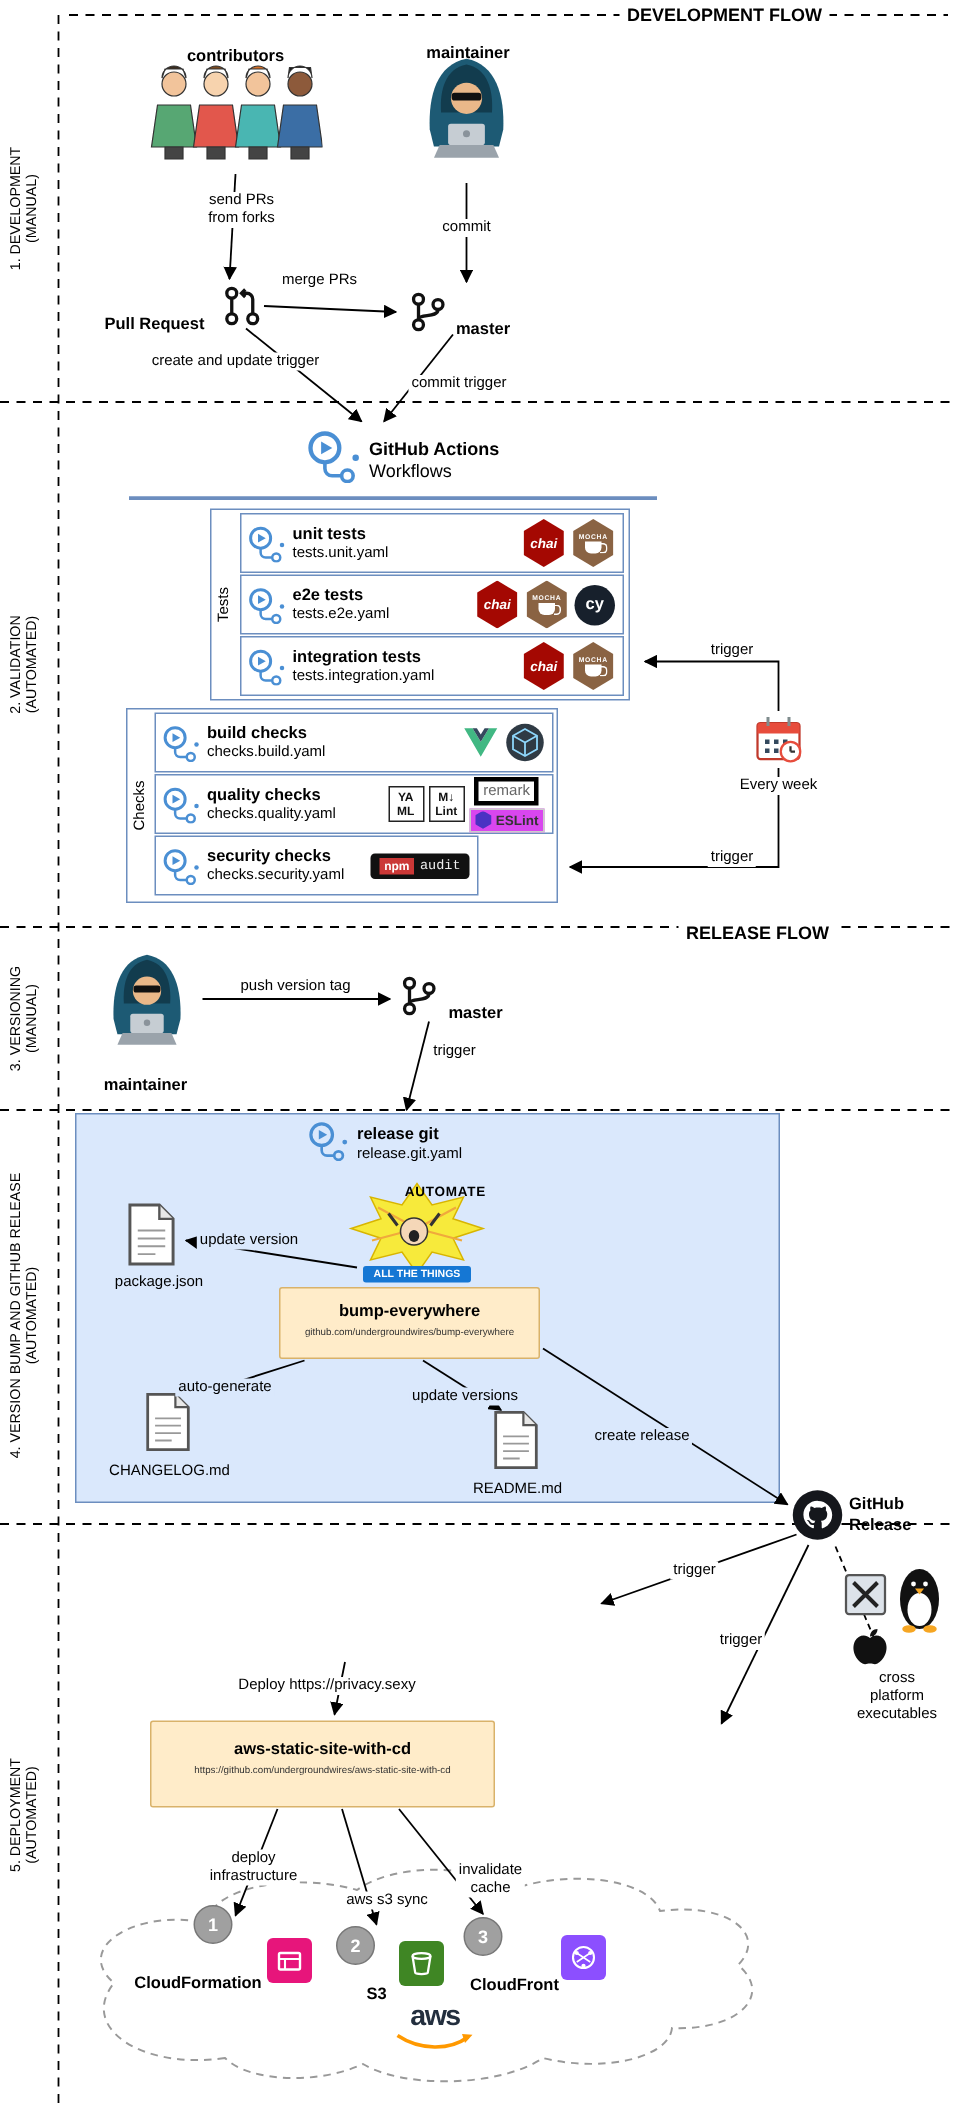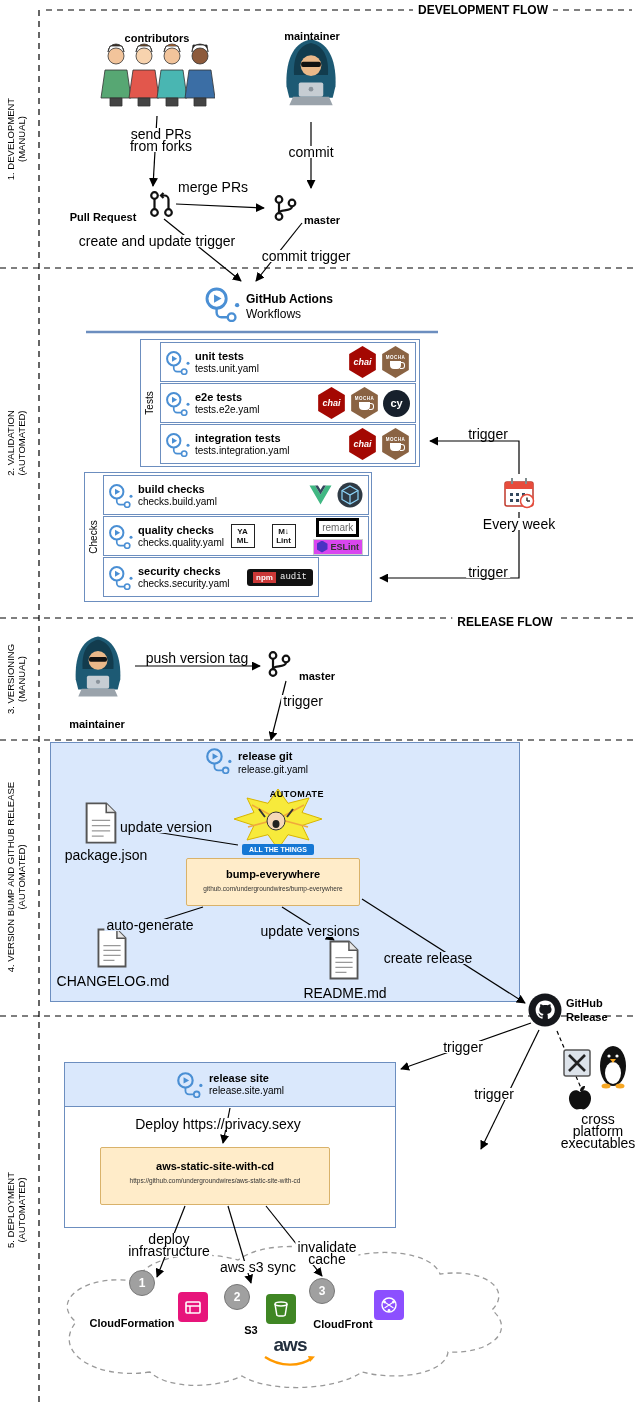--- a/index.html
+++ b/index.html
@@ -3,21 +3,21 @@
 <meta charset="utf-8">
 <style>
   * { margin:0; padding:0; box-sizing:border-box; }
   body { font-family:"Liberation Sans","DejaVu Sans",sans-serif; background:#fff; }
   .canvas { position:relative; width:636px; height:1407px; background:#fff; overflow:hidden; }
   .wires { position:absolute; left:0; top:0; z-index:2; pointer-events:none; }
   .box { position:absolute; border:1px solid var(--blue_border,#6c8ebf); background:#fff; z-index:1; }
   .bluefill { background:var(--blue_fill,#dae8fc); }
   .yellowbox { position:absolute; background:var(--yellow_fill,#ffecc9); border:1px solid var(--yellow_border,#d9b26a); border-radius:2px; z-index:3; text-align:center; }
   .abs { position:absolute; z-index:3; }
-  .elabel { position:absolute; z-index:4; font-size:14px; line-height:12px; background:#fff; padding:0 2px; white-space:pre-line; text-align:center; transform:translate(-50%,-50%); }
+  .elabel { position:absolute; z-index:4; font-size:10px; line-height:12px; background:#fff; padding:0 2px; white-space:pre-line; text-align:center; transform:translate(-50%,-50%); }
   .onblue { background:var(--blue_fill,#dae8fc); }
   .nobg { background:transparent; }
   .blabel { position:absolute; z-index:4; font-weight:bold; font-size:11px; line-height:13px; white-space:pre-line; text-align:center; transform:translate(-50%,-50%);margin-top:12px; }
   .tl { position:absolute; z-index:4; white-space:pre-line; }
   .flowtitle { position:absolute; z-index:4; font-weight:bold; font-size:12px; background:#fff; padding:0 5px; transform:translate(-50%,-50%); }
   .rot { position:absolute; display:flex; align-items:center; justify-content:center; transform:rotate(-90deg); font-size:9.5px; line-height:11px; text-align:center; z-index:3; white-space:pre-line; color:#000; }
   .wfrow { position:absolute; display:flex; align-items:center; gap:5px; background:#fff; border:1px solid var(--blue_border,#6c8ebf); padding:0 5px 0 4px; z-index:3; }
   .wfname { font-weight:bold; font-size:11px; line-height:13px; }
   .wffile { font-size:10px; line-height:12px; }
   .icons { margin-left:auto; display:flex; align-items:center; gap:4px; }
@@ -282,21 +282,21 @@
     </div>
   </div>
   <div class="wfrow" style="left:103px;top:516px;width:266px;height:40px;">
     <svg viewBox="0 0 30 30" width="25" height="25">
         <use href="#gha-sym"></use>
       </svg>
     <div>
       <div class="wfname">quality checks</div>
       <div class="wffile">checks.quality.yaml</div>
     </div>
-    <div class="icons" style="gap:17px;">
+    <div class="icons" style="gap:3px;">
       <div class="sqicon">
         <span>YA</span>
         <span>ML</span>
       </div>
       <div class="sqicon">
         <span>M↓</span>
         <span>Lint</span>
       </div>
       <div class="stack">
         <div class="remark">remark</div>
@@ -401,31 +401,20 @@
   <svg class="abs" style="left:528px;top:993px;" width="34" height="34" viewBox="0 0 34 34">
     <circle cx="17" cy="17" r="16.5" fill="#15171c"></circle>
     <path d="M17 7.5 c-5.2 0 -9.4 4.2 -9.4 9.4 0 4.2 2.7 7.7 6.4 8.9 0.5 0.1 0.6 -0.2 0.6 -0.5 v-1.7 c-2.6 0.6 -3.1 -1.2 -3.1 -1.2 -0.4 -1.1 -1 -1.4 -1 -1.4 -0.9 -0.6 0.1 -0.6 0.1 -0.6 1 0.1 1.5 1 1.5 1 0.9 1.5 2.3 1.1 2.9 0.8 0.1 -0.6 0.3 -1.1 0.6 -1.3 -2.1 -0.2 -4.3 -1 -4.3 -4.6 0 -1 0.4 -1.9 1 -2.5 -0.1 -0.3 -0.4 -1.2 0.1 -2.5 0 0 0.8 -0.3 2.6 1 0.8 -0.2 1.6 -0.3 2.4 -0.3 0.8 0 1.6 0.1 2.4 0.3 1.8 -1.2 2.6 -1 2.6 -1 0.5 1.3 0.2 2.2 0.1 2.5 0.6 0.7 1 1.5 1 2.5 0 3.6 -2.2 4.4 -4.3 4.6 0.3 0.3 0.6 0.9 0.6 1.8 v2.7 c0 0.3 0.2 0.6 0.6 0.5 3.7 -1.2 6.4 -4.7 6.4 -8.9 0 -5.2 -4.2 -9.4 -9.4 -9.4 z" fill="#fff"></path>
   </svg>
   <div class="tl" style="left:566px;top:996px;font-weight:bold;font-size:11px;line-height:14px;">GitHub
 Release</div>
 
   <div class="elabel" style="left:463px;top:1047px;">trigger</div>
   <div class="elabel" style="left:494px;top:1094px;">trigger</div>
 
-  <div class="box" style="left:64px;top:1062px;width:332px;height:166px;">
-    <div class="bluefill hdr" style="position:absolute;left:0;top:0;right:0;height:44px;border-bottom:1px solid var(--blue_border,#6c8ebf);justify-content:center;">
-      <svg width="27" height="27" viewBox="0 0 30 30">
-          <use href="#gha-sym"></use>
-        </svg>
-      <div>
-        <div class="wfname">release site</div>
-        <div class="wffile">release.site.yaml</div>
-      </div>
-    </div>
-  </div>
   <div class="elabel" style="left:218px;top:1124px;">Deploy https://privacy.sexy</div>
   <div class="yellowbox" style="left:100px;top:1147px;width:230px;height:58px;">
     <div class="bumptitle" style="margin-top:12px;">aws-static-site-with-cd</div>
     <div class="bumpurl">https://github.com/undergroundwires/aws-static-site-with-cd</div>
   </div>
 
 
   <svg class="abs" style="left:560px;top:1044px;" width="76" height="72" viewBox="0 0 76 72">
     <rect x="4" y="6" width="26" height="26" rx="2" fill="#dde3ea" stroke="#555" stroke-width="1.5"></rect>
     <path d="M9 11 L25 27 M25 11 L9 27" stroke="#222" stroke-width="2.6"></path>

